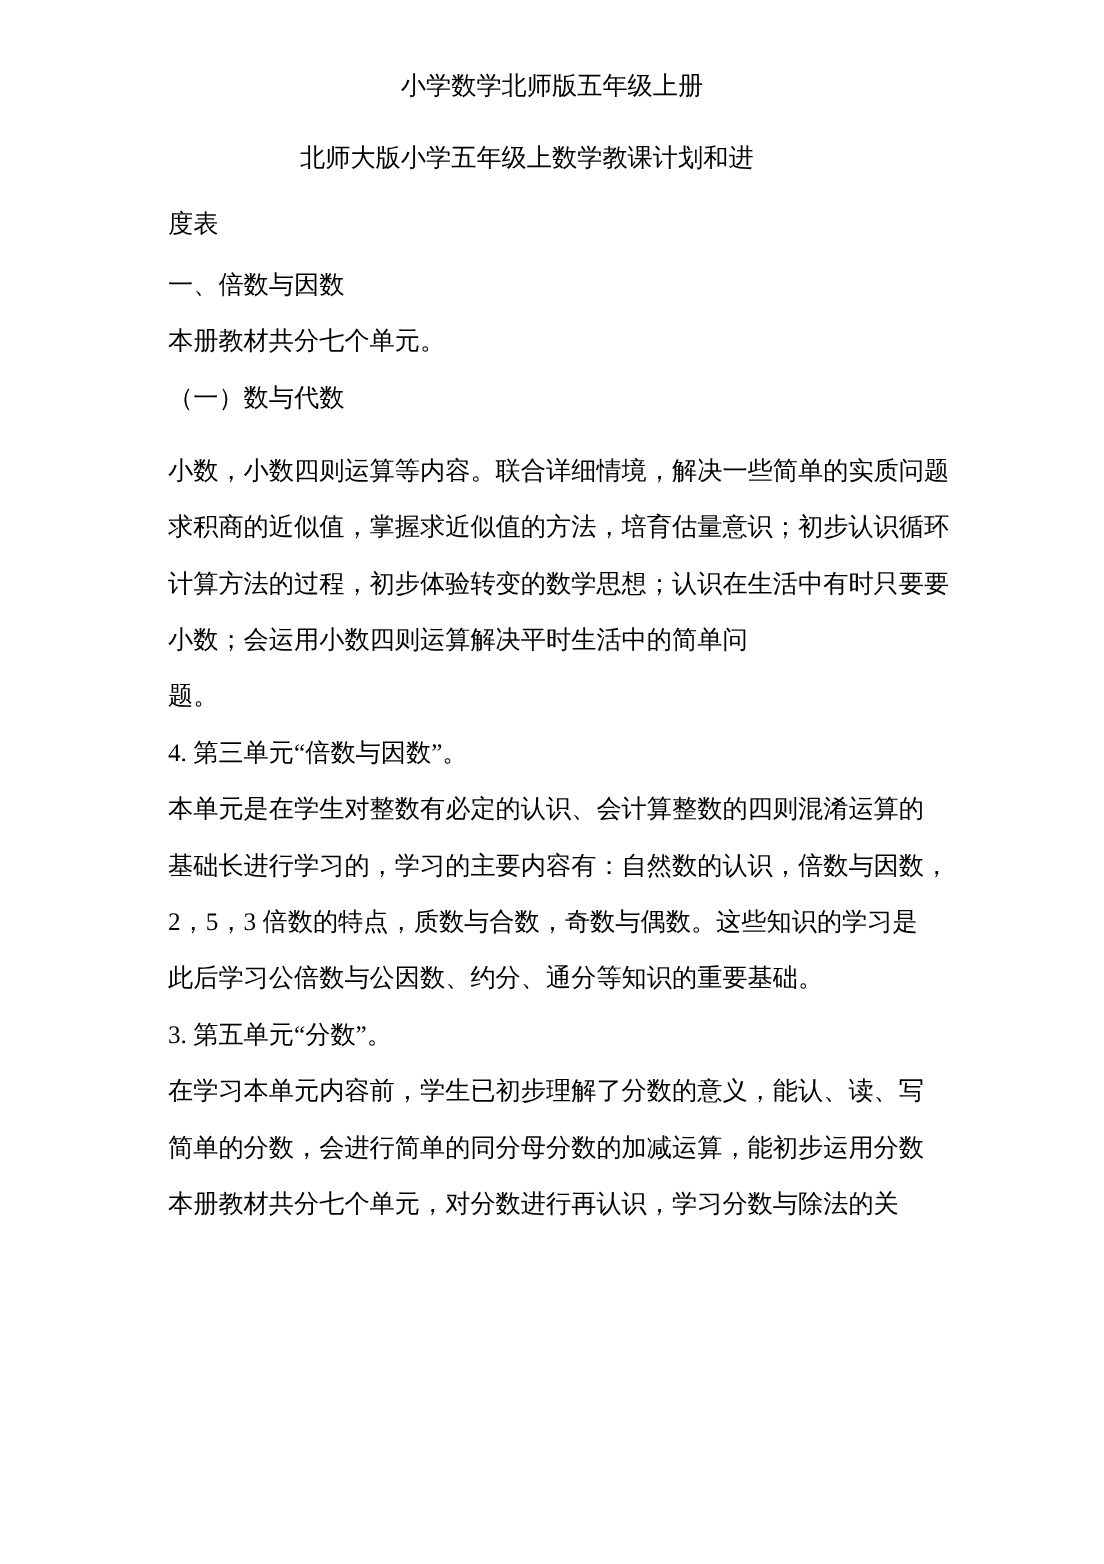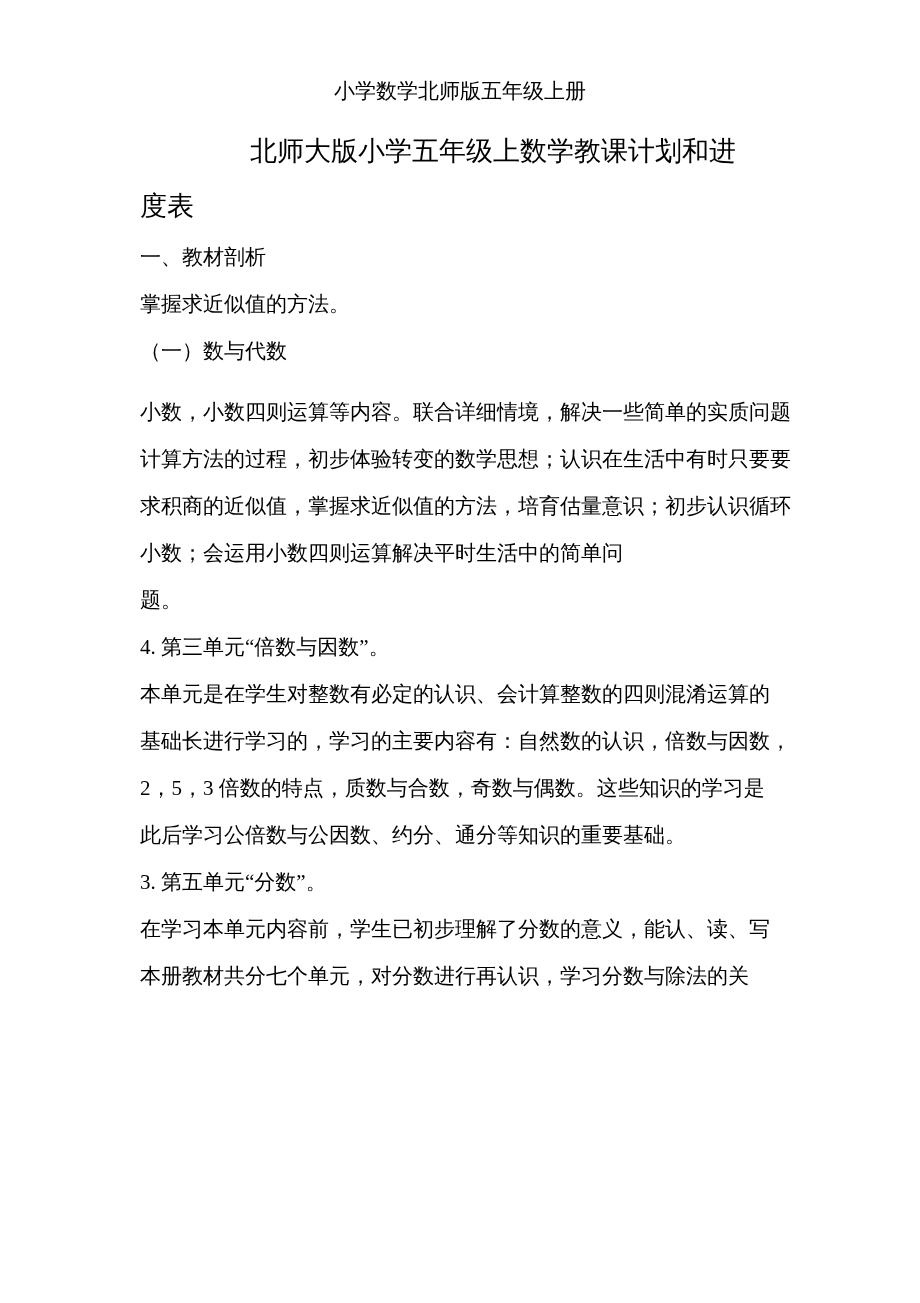--- a/index.html
+++ b/index.html
@@ -11,34 +11,34 @@
     position: relative;
     width: 920px;
     height: 1303px;
     background: #ffffff;
     color: #000000;
     font-family: "Liberation Serif", serif;
     overflow: hidden;
     box-sizing: border-box;
   }
   .content {
-    padding: 74px 140px 0 140px;
+    padding: 54px 140px 0 140px;
     box-sizing: border-box;
   }
   .subtitle {
     font-size: 21px;
     line-height: 34px;
     text-align: center;
     white-space: nowrap;
   }
   .title-block {
     margin-top: 16px;
   }
   .title-line {
-    font-size: 27px;
+    font-size: 21px;
     line-height: 55px;
     white-space: nowrap;
   }
   .title-line.indent {
     margin-left: 110px;
   }
   .line {
     font-size: 21px;
     line-height: 47px;
     white-space: nowrap;
@@ -53,40 +53,41 @@
 <div class="page">
   <div class="content">
 
     <div class="subtitle">小学数学北师版五年级上册</div>
 
     <div class="title-block">
       <div class="title-line indent">北师大版小学五年级上数学教课计划和进</div>
       <div class="title-line">度表</div>
     </div>
 
-    <div class="line">一、教材剖析</div>
-    <div class="line">掌握求近似值的方法。</div>
+    <div class="line">一、倍数与因数</div>
+    <div class="line">本册教材共分七个单元。</div>
     <div class="line">（一）数与代数</div>
 
     <div class="para-gap">
       <div class="line">小数，小数四则运算等内容。联合详细情境，解决一些简单的实质问题</div>
+      <div class="line">求积商的近似值，掌握求近似值的方法，培育估量意识；初步认识循环</div>
       <div class="line">计算方法的过程，初步体验转变的数学思想；认识在生活中有时只要要</div>
-      <div class="line">求积商的近似值，掌握求近似值的方法，培育估量意识；初步认识循环</div>
       <div class="line">小数；会运用小数四则运算解决平时生活中的简单问</div>
       <div class="line">题。</div>
     </div>
 
     <div>
       <div class="line">4. 第三单元“倍数与因数”。</div>
       <div class="line">本单元是在学生对整数有必定的认识、会计算整数的四则混淆运算的</div>
       <div class="line">基础长进行学习的，学习的主要内容有：自然数的认识，倍数与因数，</div>
       <div class="line">2，5，3 倍数的特点，质数与合数，奇数与偶数。这些知识的学习是</div>
       <div class="line">此后学习公倍数与公因数、约分、通分等知识的重要基础。</div>
     </div>
 
     <div>
       <div class="line">3. 第五单元“分数”。</div>
       <div class="line">在学习本单元内容前，学生已初步理解了分数的意义，能认、读、写</div>
+      <div class="line">简单的分数，会进行简单的同分母分数的加减运算，能初步运用分数</div>
       <div class="line">本册教材共分七个单元，对分数进行再认识，学习分数与除法的关</div>
     </div>
 
   </div>
 </div>
 
 </body></html>

